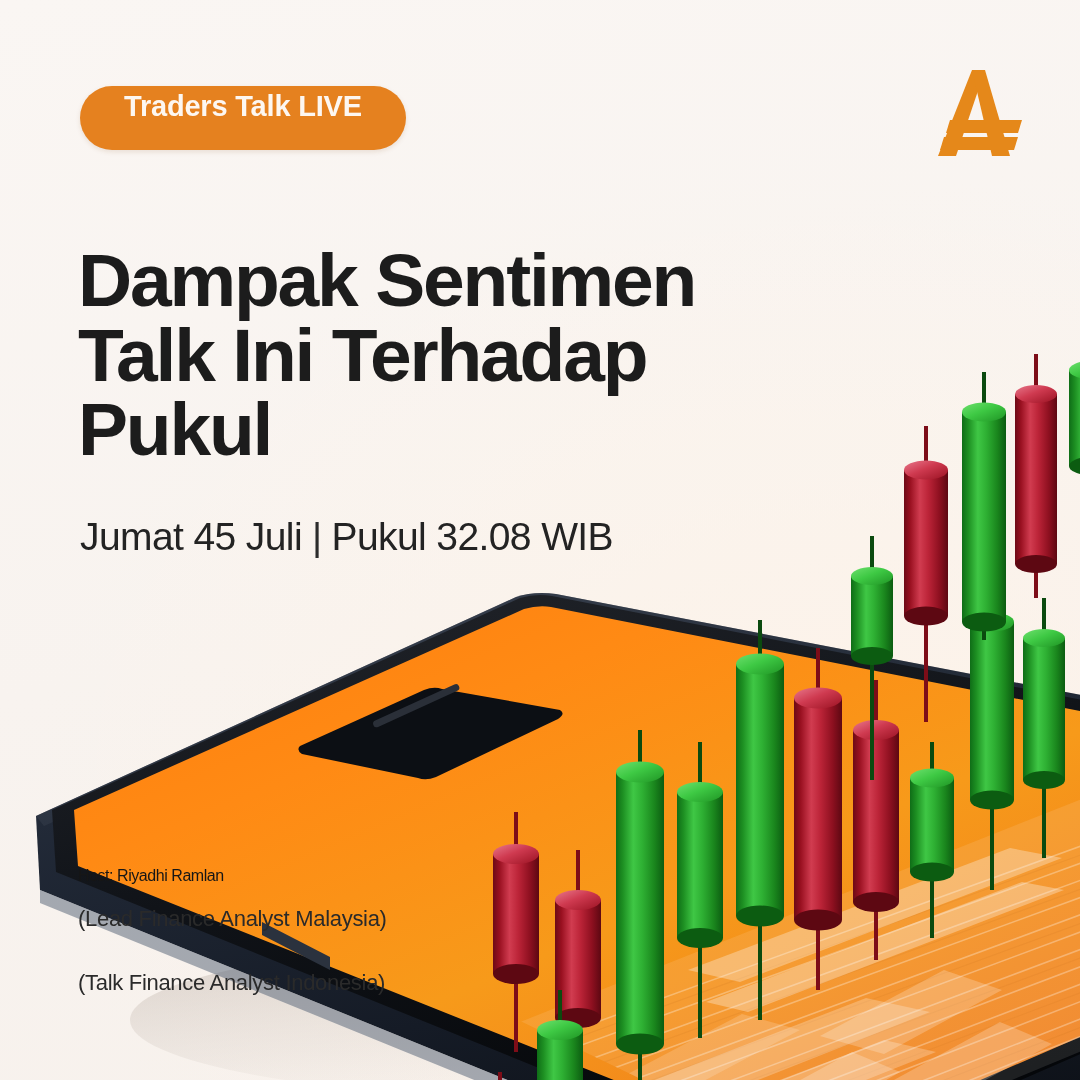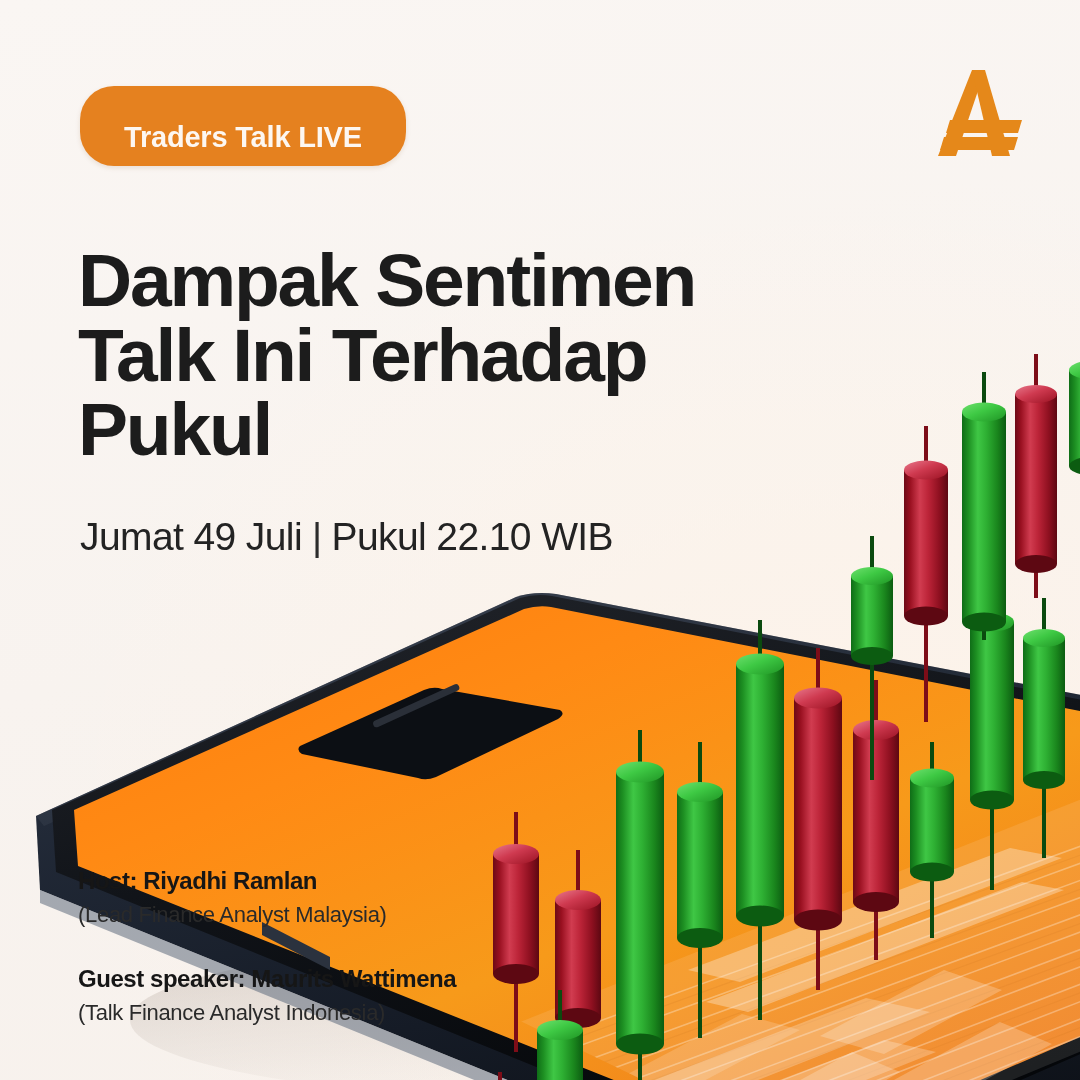--- a/index.html
+++ b/index.html
@@ -17,22 +17,22 @@
     overflow:hidden;
   }
 
   
   #logo{position:absolute;left:930px;top:62px;width:100px;height:100px;}
   #logo svg{display:block;width:100%;height:100%;}
 
   
   #badge{
     position:absolute;left:80px;top:86px;
-    height:56px;padding:12px 44px;
-    display:flex;align-items:flex-end;justify-content:center;
+    height:56px;padding:4px 44px;
+    display:flex;align-items:flex-start;justify-content:center;
     background:#e5811f;border-radius:34px;
     box-shadow:0 2px 5px rgba(120,70,15,.13);
   }
   #badge span{
     color:#fdf7f1;font-size:29px;font-weight:700;
     letter-spacing:-.2px;white-space:nowrap;
   }
 
   
   #headline{
@@ -50,26 +50,26 @@
   }
   #datetime .sep{
     display:inline-block;margin:0 10px;color:#2c2c2c;font-weight:300;
   }
 
   
   #speakers{position:absolute;left:78px;top:866px;width:470px;z-index:40;}
   .sp-block{margin-bottom:34px;}
   .sp-block:last-child{margin-bottom:0;}
   .sp-name{
-    color:#161616;font-size:24px;font-weight:700;
+    color:#161616;font-size:16px;font-weight:400;
     letter-spacing:-.45px;line-height:1.25;white-space:nowrap;
   }
   .sp-role{
     color:#2a2a2a;font-size:22px;font-weight:400;
-    letter-spacing:-.3px;line-height:1.35;margin-top:4px;white-space:nowrap;
+    letter-spacing:-.3px;line-height:1.35;margin-top:18px;white-space:nowrap;
   }
 
   
   #illus{position:absolute;left:0;top:330px;width:1080px;height:750px;z-index:10;}
   #illus svg{display:block;width:100%;height:100%;overflow:visible;}
 
   
   #candles{position:absolute;left:0;top:330px;width:1080px;height:750px;z-index:25;}
   #candles svg{display:block;width:100%;height:100%;overflow:visible;}
 </style>
@@ -347,27 +347,26 @@
     <span>Traders Talk LIVE</span>
   </div>
 
   <h1 id="headline">
     <span class="ln">Dampak Sentimen</span>
     <span class="ln">Talk Ini Terhadap</span>
     <span class="ln">Pukul</span>
   </h1>
 
   <div id="datetime">
-    <span>Jumat 49 Juli</span><span class="sep">|</span><span>Pukul 22.10 WIB</span>
+    <span>Jumat 45 Juli</span><span class="sep">|</span><span>Pukul 32.08 WIB</span>
   </div>
 
   <div id="speakers">
     <div class="sp-block">
       <div class="sp-name">Host: Riyadhi Ramlan</div>
       <div class="sp-role">(Lead Finance Analyst Malaysia)</div>
     </div>
     <div class="sp-block">
-      <div class="sp-name">Guest speaker: Maurits Wattimena</div>
       <div class="sp-role">(Talk Finance Analyst Indonesia)</div>
     </div>
   </div>
 
 </div>
 
 </body></html>

